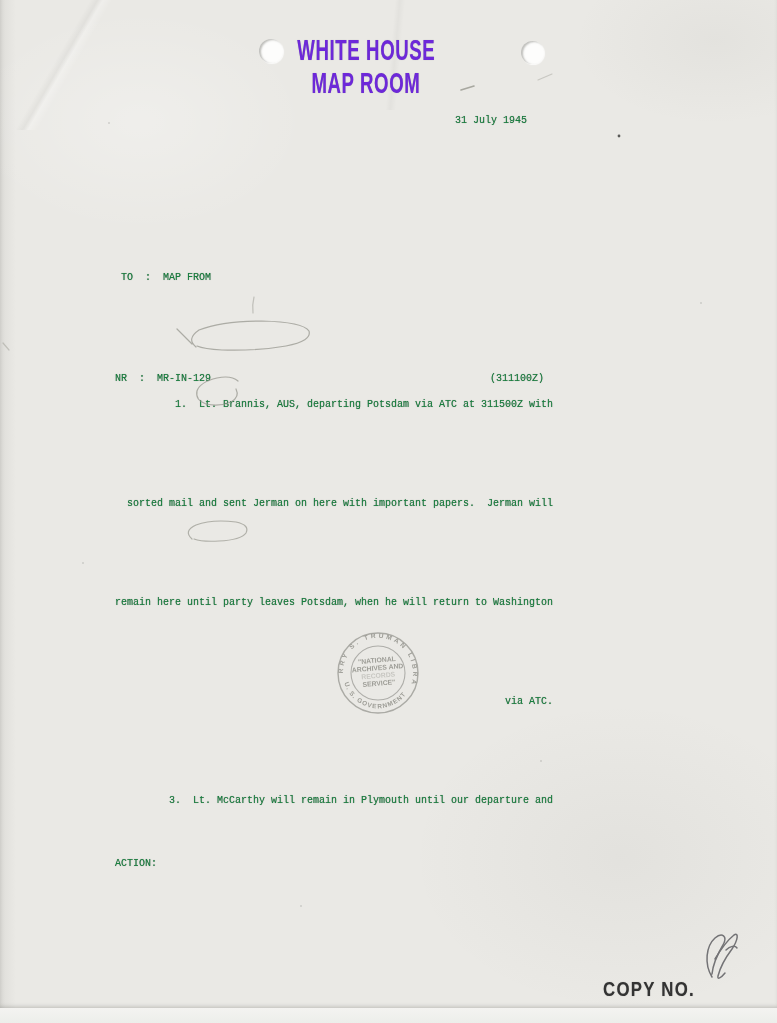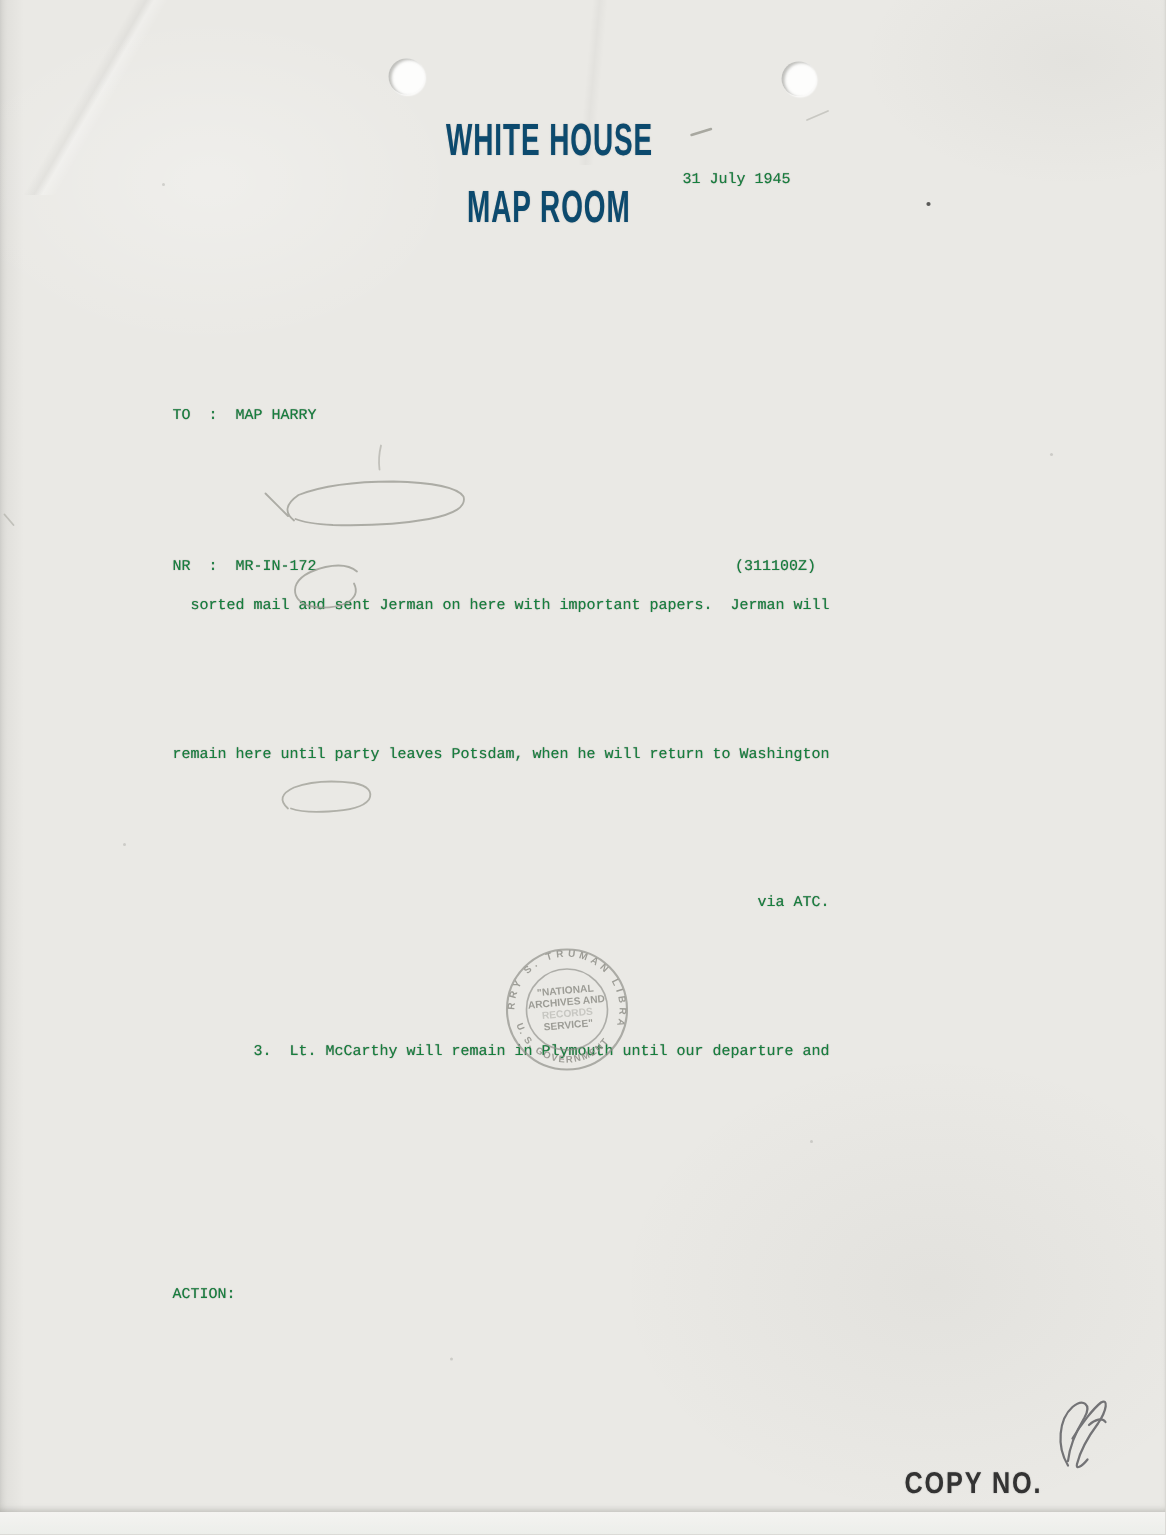--- a/index.html
+++ b/index.html
@@ -32,27 +32,26 @@
   
   .hole{position:absolute; border-radius:50%; background:#fdfdfc;
     box-shadow: inset 2px 1px 2px rgba(140,140,134,.55), 1px 1px 1px rgba(255,255,255,.8);}
   #hole-left {left:259px; top:39px;  width:24px; height:24px;}
   #hole-right{left:521px; top:41px;  width:23px; height:23px;}
   
   .letterhead{
     position:absolute; left:0; width:698px; display:flex; justify-content:center;
     padding-left:34px; box-sizing:border-box;
     font-family:"Liberation Sans","DejaVu Sans",sans-serif;
-    font-size:30px; font-weight:600; color:#0c4a6e; letter-spacing:1px;
+    font-size:30px; font-weight:600; color:#6d28d9; letter-spacing:1px;
     text-shadow:0 0 1px rgba(58,58,58,.4);
-    margin-top:44px;
   }
   .letterhead > span{display:inline-block; transform:scaleX(.62); white-space:nowrap;}
   #letterhead-1{top:33px;}
-  #letterhead-2{top:78px;}
+  #letterhead-2{top:66px;}
   
   .typed{
     position:absolute; color:#15803d; font-size:10px; white-space:pre;
     text-shadow:0 0 .7px rgba(62,62,62,.65);
     text-align:right;
   }
   #date-line{left:455px; top:115px;}
   #routing{left:115px; top:194px; line-height:33.5px;}
   #routing .r-line{position:relative;}
   #nr-time{position:absolute; left:340px; top:0;margin-left:35px;}
@@ -86,25 +85,26 @@
   <div id="letterhead-1" class="letterhead">
     <span>WHITE HOUSE</span>
   </div>
   <div id="letterhead-2" class="letterhead">
     <span>MAP ROOM</span>
   </div>
 
   <div id="date-line" class="typed">31 July 1945</div>
 
   <div id="routing" class="typed">
-    <div class="r-line">TO  :  MAP HARRY</div>
-    <div class="r-line"><span>NR  :  MR-IN-172</span><span id="nr-time">(311100Z)</span></div>
+    <div class="r-line">TO  :  MAP FROM</div>
+    <div class="r-line"><span>NR  :  MR-IN-129</span><span id="nr-time">(311100Z)</span></div>
   </div>
 
   <div id="body-text" class="typed">
+    <div>     1.  Lt. Brannis, AUS, departing Potsdam via ATC at 311500Z with</div>
     <div>sorted mail and sent Jerman on here with important papers.  Jerman will</div>
     <div>remain here until party leaves Potsdam, when he will return to Washington</div>
     <div>via ATC.</div>
     <div>     3.  Lt. McCarthy will remain in Plymouth until our departure and</div>
     
   </div>
 
   <div id="action-line" class="typed">ACTION:</div>
 
   <div id="copy-no">COPY NO.</div>

